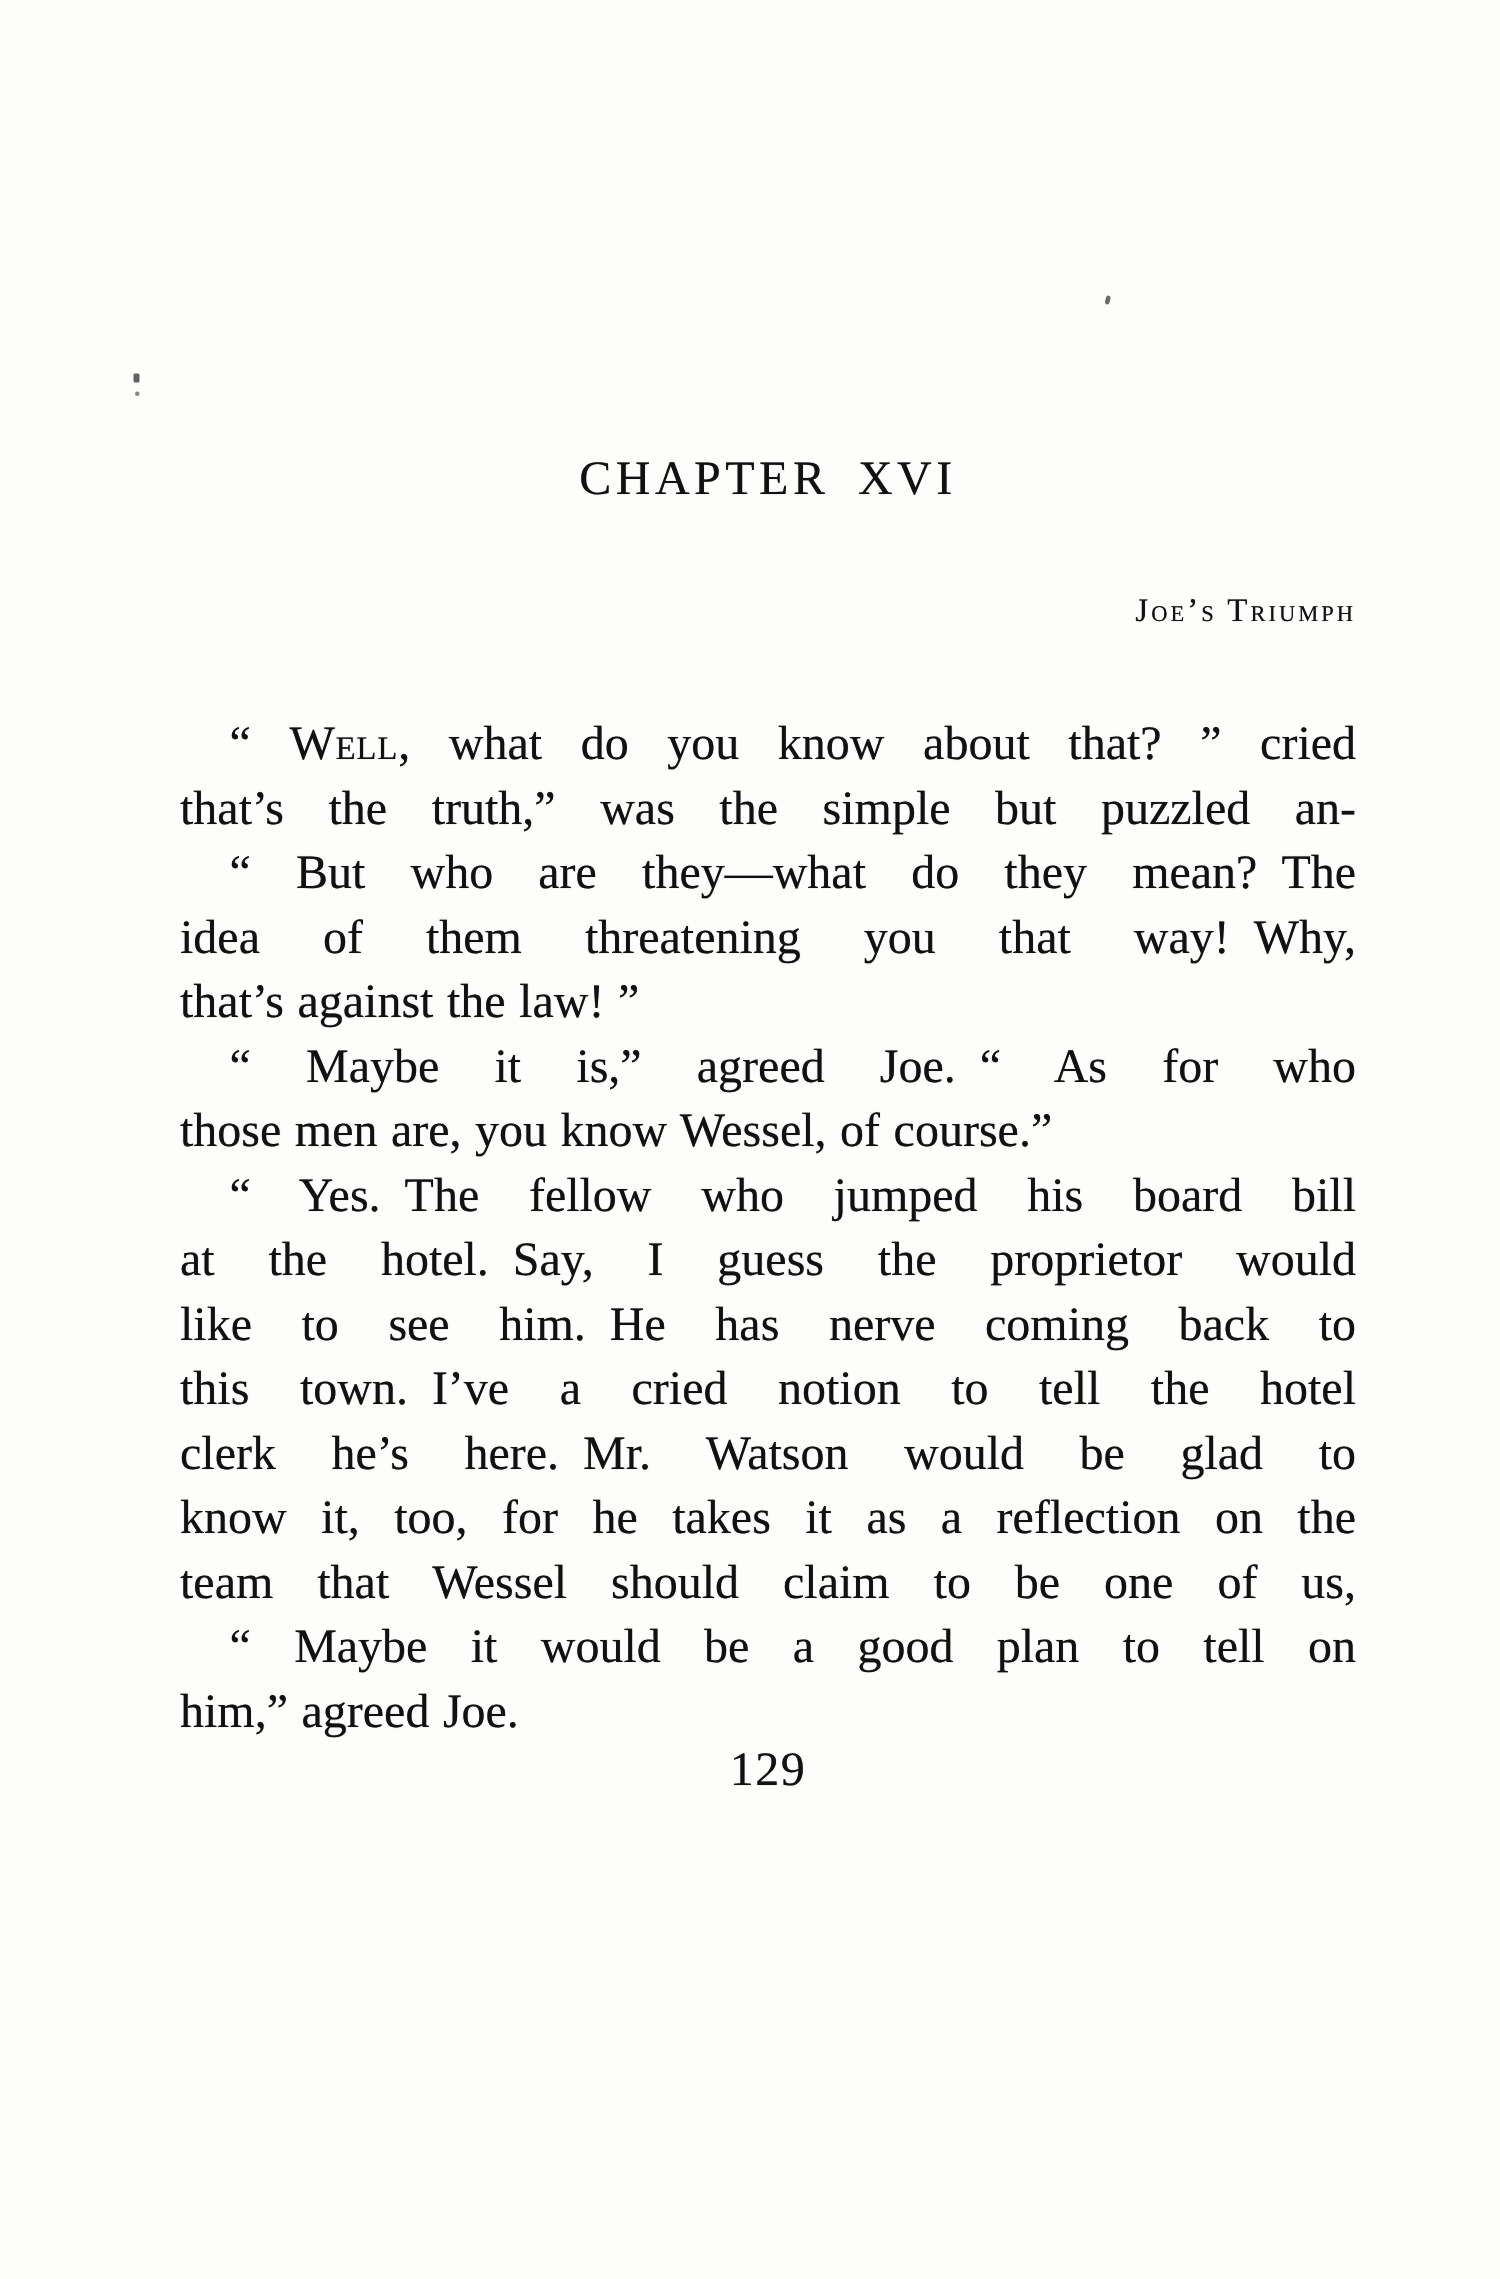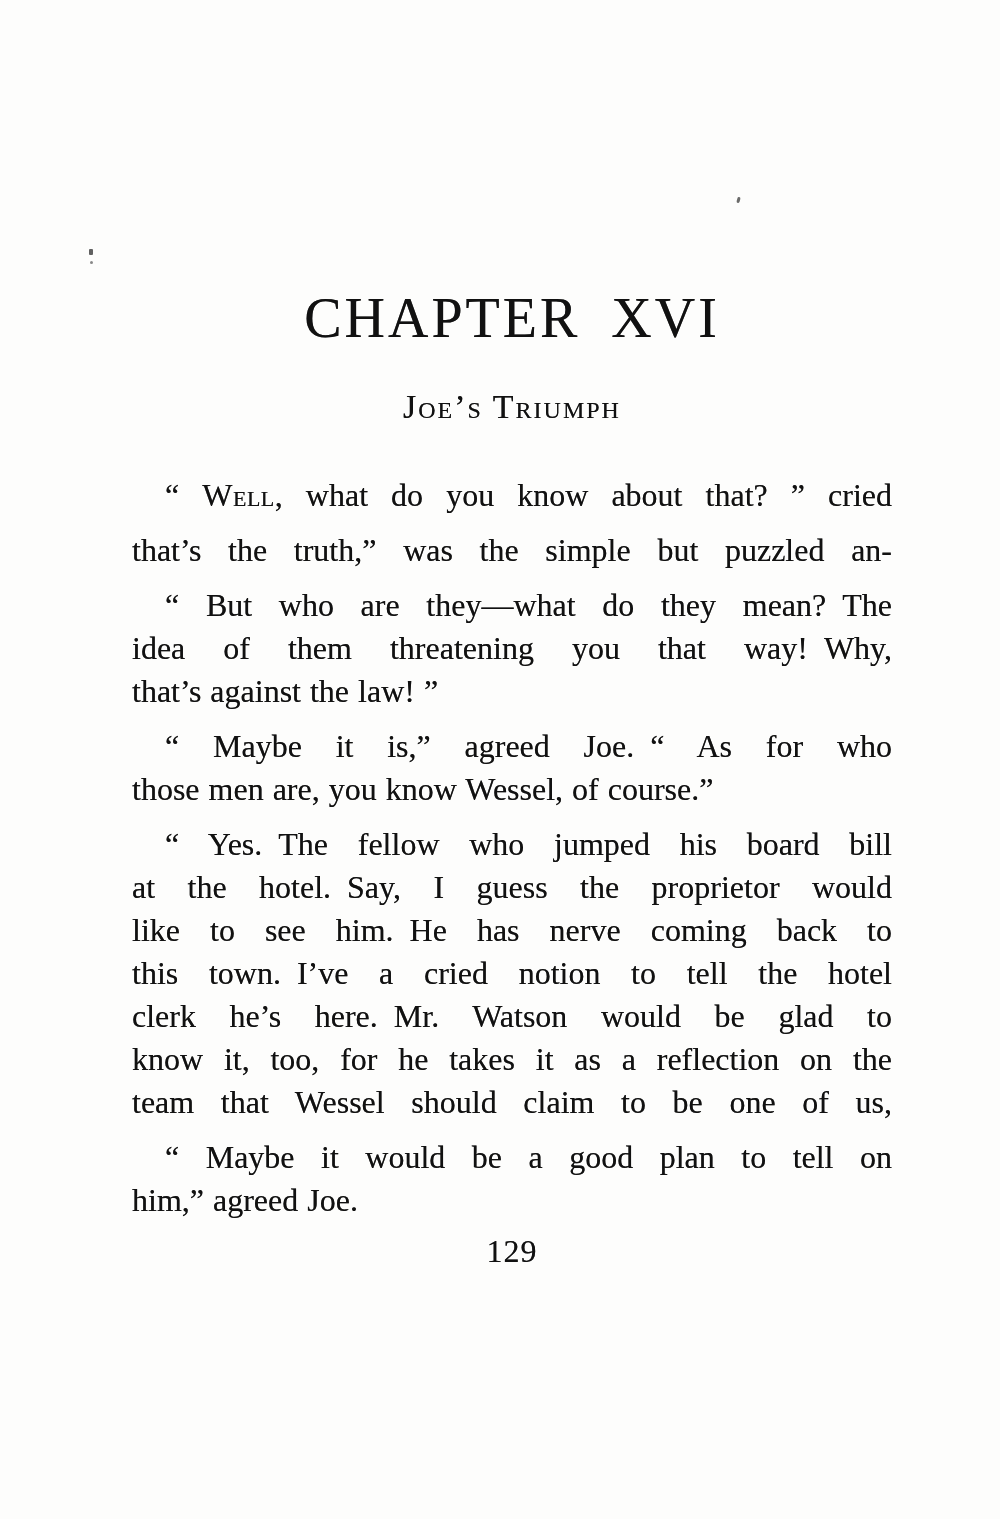--- a/index.html
+++ b/index.html
@@ -12,44 +12,44 @@
     color: #111;
     font-family: "Liberation Serif", serif;
     overflow: hidden;
     text-shadow: 0 0 0.5px rgba(10,10,10,0.65);
   }
   .content {
     padding: 294px 96px 0 120px; 
   }
   .chapter-heading {
     margin: 0;
-    font-size: 56px;
+    font-size: 32px;
     line-height: 48px;
     font-weight: 400;
     letter-spacing: 3px;
     text-align: center;
     white-space: nowrap;
   }
   .section-title {
     margin: 46px 0 0 0;
-    font-size: 34px;
+    font-size: 22px;
     line-height: 38px;
     font-weight: 400;
     letter-spacing: 2px;
     font-variant: small-caps;
-    text-align: center;
+    text-align: right;
     white-space: nowrap;
   }
   .body-text {
     margin-top: 48px;
     font-size: 32px;
     line-height: 43px;
     word-spacing: 1px;
   }
-  .para { margin: 12px; }
+  .para { margin: 0; }
   .ln {
     text-align: justify;
     text-align-last: justify;
   }
   .ln.last {
     text-align: left;
     text-align-last: left;
   }
   .ln.ind { text-indent: 33px; }
   .sc { font-variant: small-caps; letter-spacing: 0.5px; }

